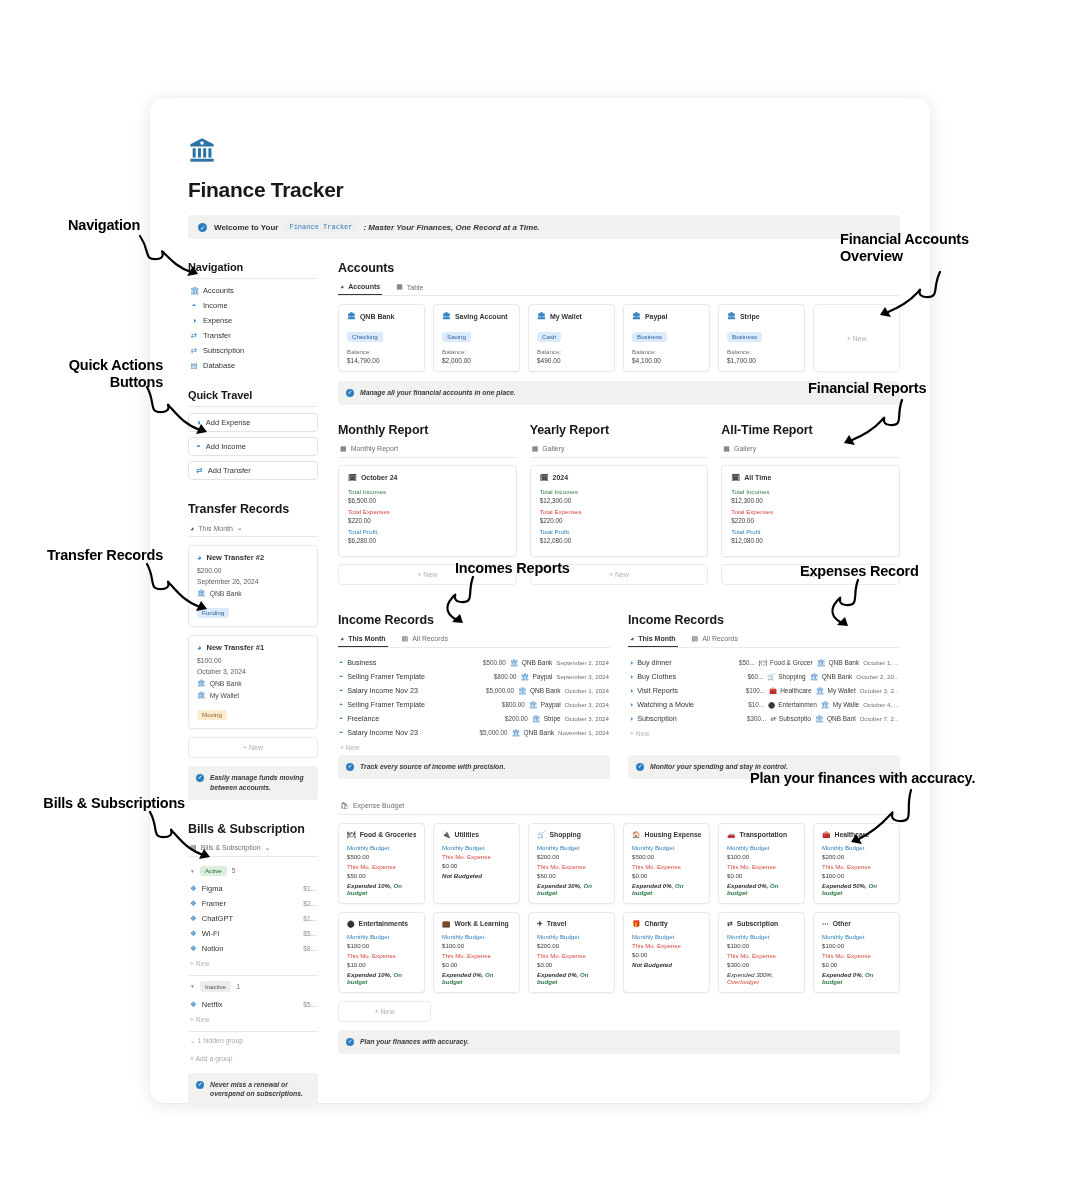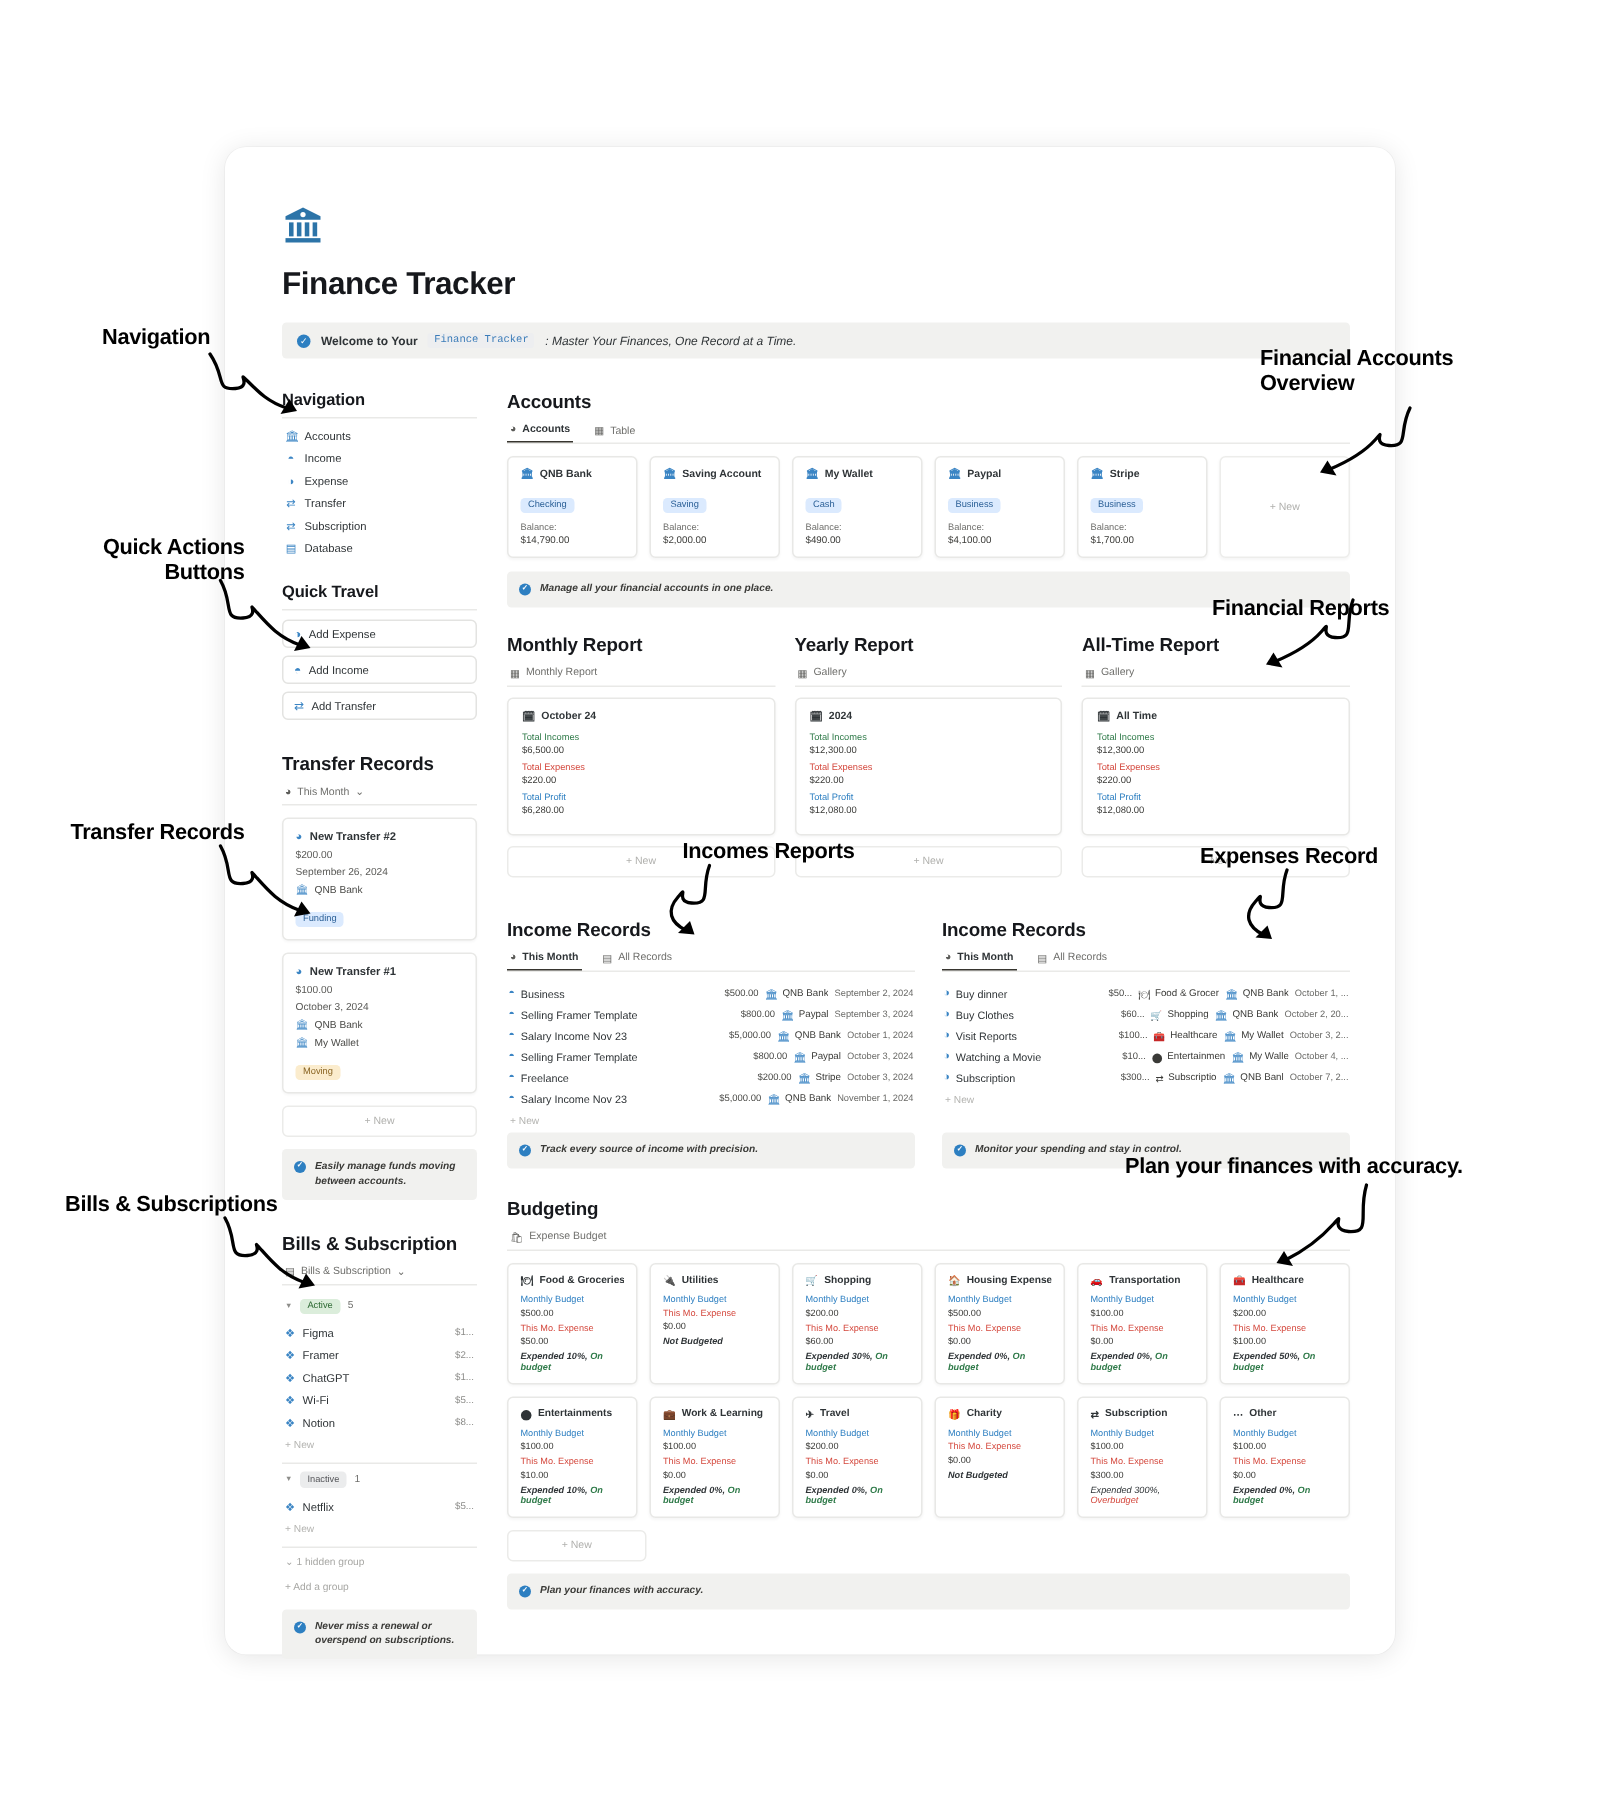--- a/index.html
+++ b/index.html
@@ -38,21 +38,21 @@
     background: #2d7fc1; color:#fff; font-size:6px;
     display:flex;align-items:center;justify-content:center;
     flex: 0 0 auto;
   }
   .callout .w1 { font-weight: 600; }
   .code-chip {
     background: #edeef0; color: #3b7cb8;
     font-family: "Liberation Mono", monospace;
     font-size: 7px; padding: 1px 4px; border-radius: 2px;
   }
-  .callout em { font-style: italic; }
+  .callout em { font-style: italic; font-weight: bold; }
 
   
   .cols { display: flex; gap: 20px; margin-top: 22px; }
   .col-left { width: 130px; flex: 0 0 130px; }
   .col-right { flex: 1; }
 
   h2.sec {
     font-size: 11px; font-weight: 700; color: #16181c;
     letter-spacing: -0.1px; margin-bottom: 5px;
   }
@@ -706,21 +706,20 @@
             </div>
             <div class="newline">+ New</div>
             <div class="mini-callout" style="margin-top:14px">
               <span class="cico">✓</span>
               <span>Monitor your spending and stay in control.</span>
             </div>
           </div>
         </div>
 
         <div style="margin-top:20px">
-          <h2 class="sec big">Budgeting</h2>
           <div class="viewchip">
             <span class="ni">🛍</span>
             <span>Expense Budget</span>
           </div>
           <div class="rule" style="margin-bottom:8px"></div>
 
           <div class="budgrid">
             <div class="bcard">
               <div class="bt">
                   <span>🍽</span>
@@ -897,21 +896,21 @@
 
 <div class="anno center" style="left:840px; top:231px; width:230px;">
   <span>Financial Accounts</span><br>
   <span>Overview</span>
 </div>
 <svg class="arrow" style="left:872px; top:270px; width:75px; height:62px;">
   <path d="M68,2 C60,18 68,28 54,27 C41,26 53,14 45,23 C37,32 26,38 14,43"></path>
   <polygon points="13,37 8,45 19,47"></polygon>
 </svg>
 
-<div class="anno" style="left:808px; top:398px;">Financial Reports</div>
+<div class="anno" style="left:808px; top:380px;">Financial Reports</div>
 <svg class="arrow" style="left:840px; top:398px; width:70px; height:62px;">
   <path d="M62,2 C56,18 64,28 50,27 C38,26 49,14 41,23 C33,32 22,38 10,43"></path>
   <polygon points="9,37 4,45 15,47"></polygon>
 </svg>
 
 <div class="anno" style="left:455px; top:560px;">Incomes Reports</div>
 <svg class="arrow" style="left:435px; top:575px; width:70px; height:62px;">
   <path d="M38,2 C32,18 40,28 26,27 C14,26 25,14 17,23 C9,32 12,40 22,45"></path>
   <polygon points="25,39 28,48 17,47"></polygon>
 </svg>

